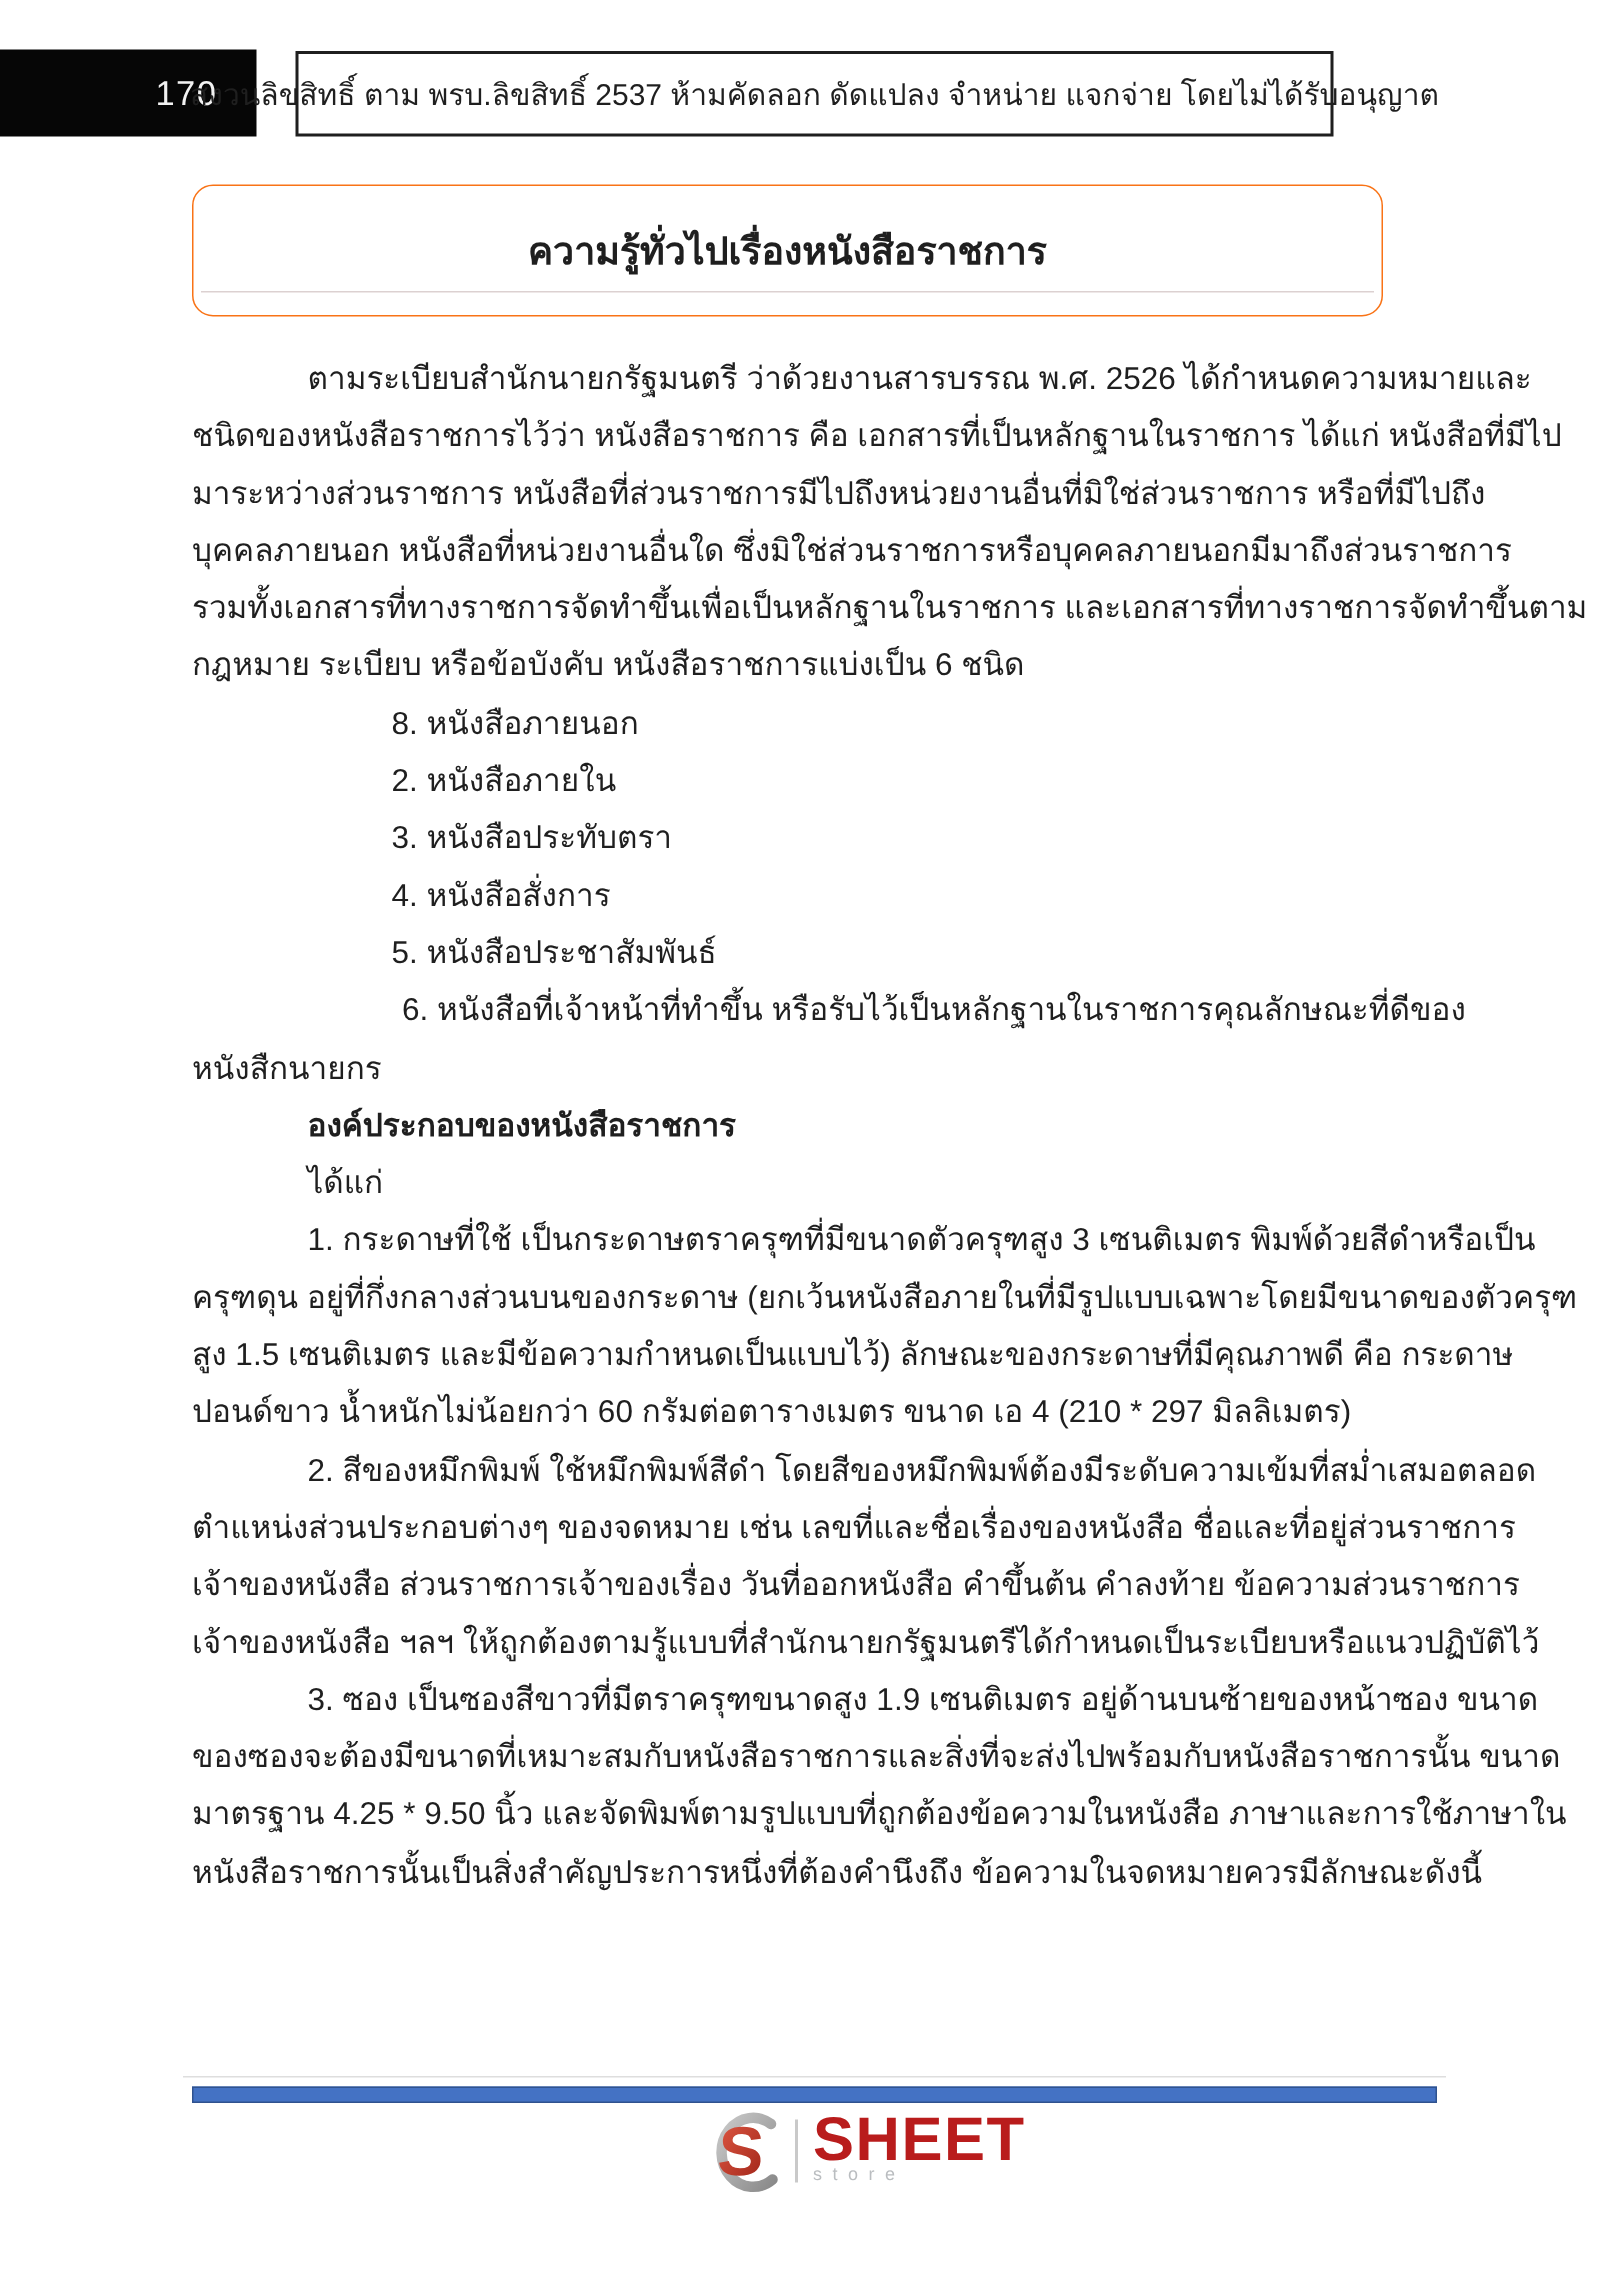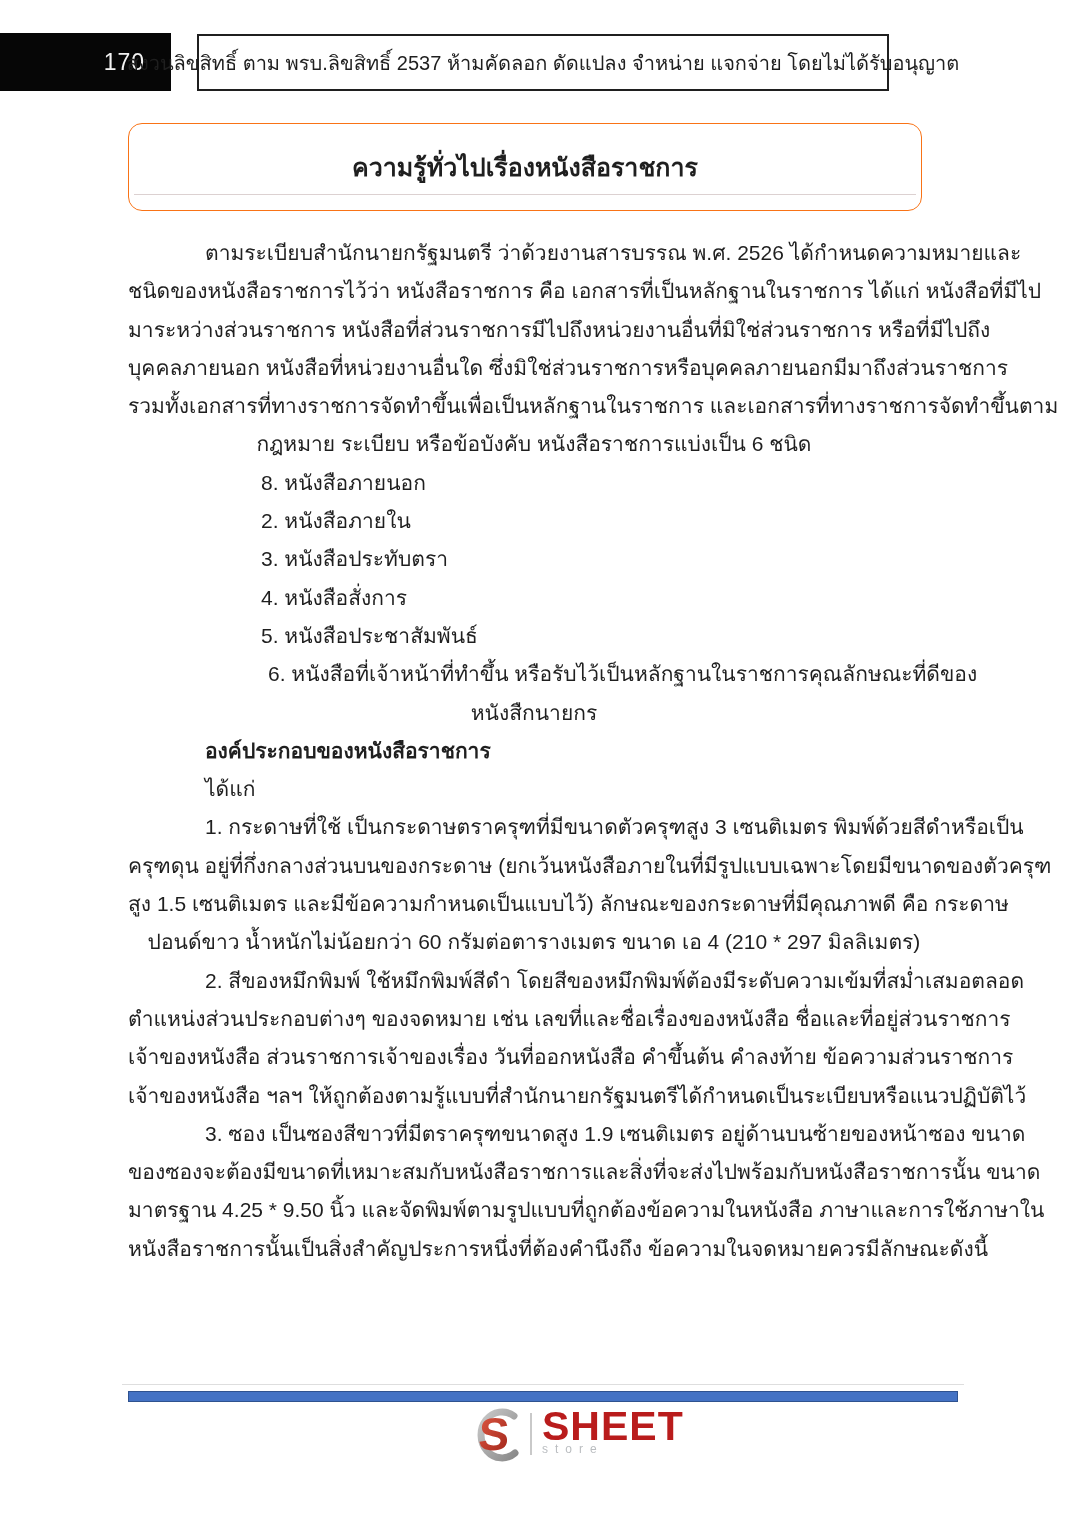--- a/index.html
+++ b/index.html
@@ -36,21 +36,21 @@
     position: absolute; left: 5px; right: 5px; bottom: 15px; height: 1px;
     background: #d8cccc; opacity: 0.9;
   }
   .title-text { font-size: 25px; font-weight: bold; white-space: nowrap; }
   
   .body-text {
     position: absolute; left: 128px; top: 234px; width: 812px;
     font-size: 21px; line-height: 38.3px;
   }
   .body-text .line { white-space: nowrap; height: 38.3px; }
-  .body-text .line.flush   { padding-left: 0; text-align: center; }
+  .body-text .line.flush   { padding-left: 0; }
   .body-text .line.indent  { padding-left: 77px; }
   .body-text .line.list    { padding-left: 133px; }
   .body-text .line.list6   { padding-left: 140px; }
   .body-text .line.heading { padding-left: 77px; font-weight: bold; }
   
   .footer-shadow-line {
     position: absolute; left: 122px; top: 1384px; width: 842px; height: 1px;
     background: #dedede;
   }
   .footer-bar {

